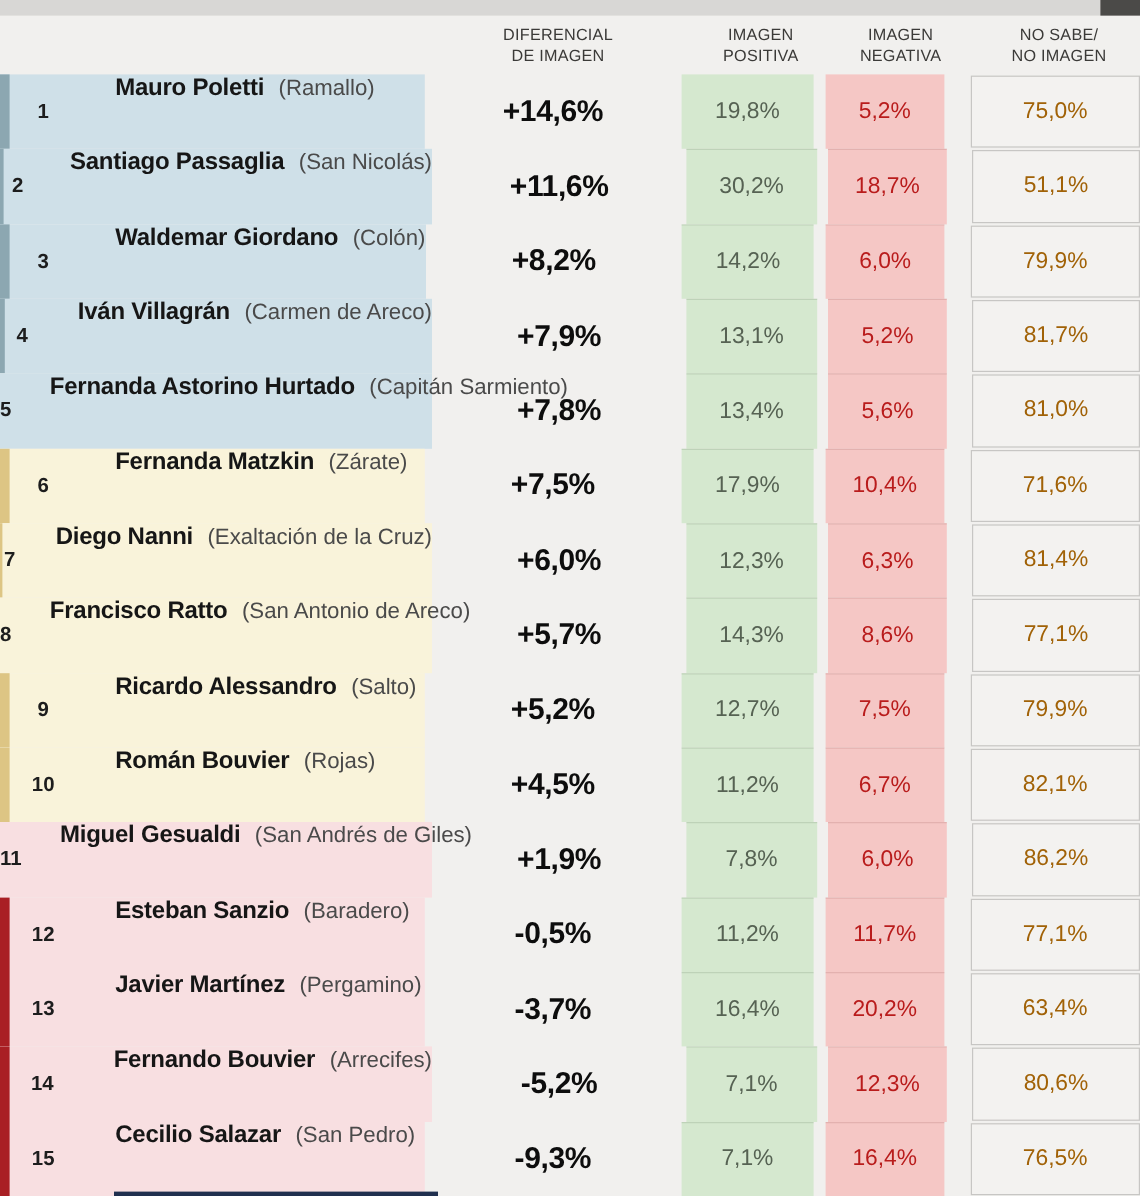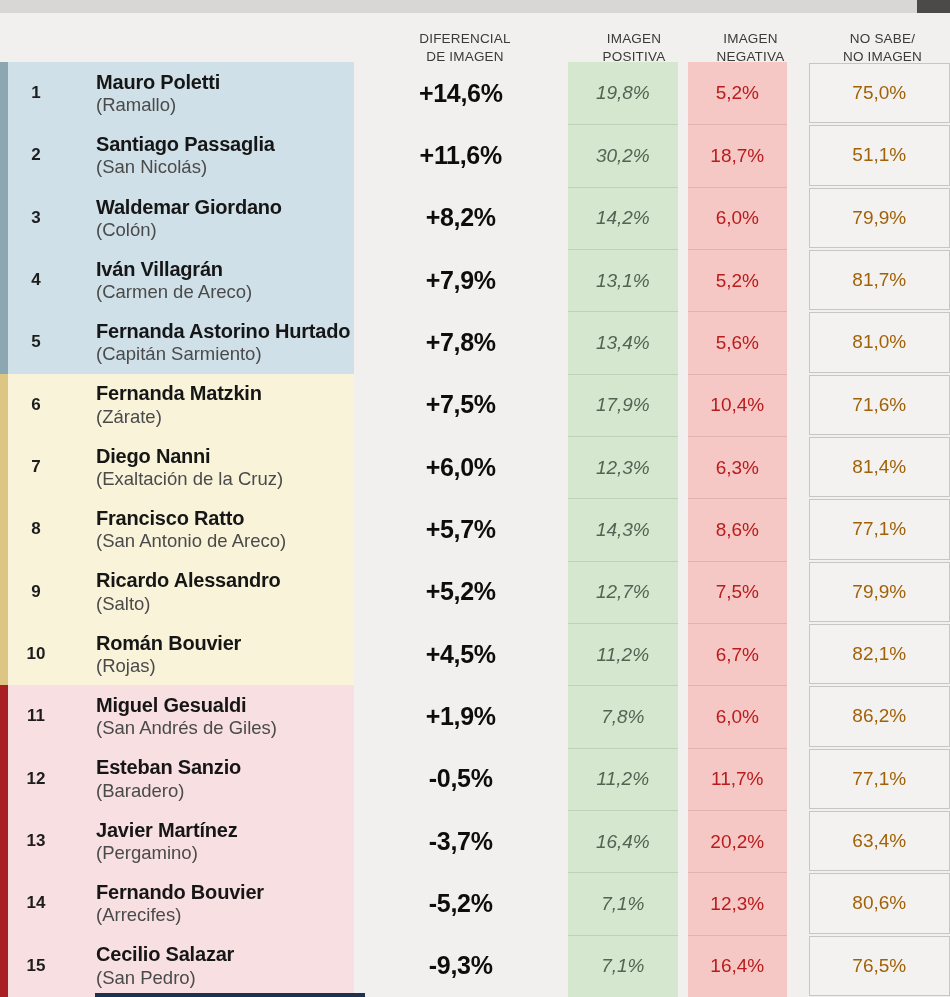--- a/index.html
+++ b/index.html
@@ -11,48 +11,48 @@
     --ns-border:#c7c6c4; --bottom-strip:#20304f;
   }
   *{margin:0;padding:0;box-sizing:border-box;}
   html,body{width:950px;height:997px;overflow:hidden;}
   body{font-family:"Liberation Sans","DejaVu Sans",sans-serif;background:var(--page-bg);}
   .screen{position:relative;width:950px;height:997px;background:var(--page-bg);}
 
   .top-strip{position:absolute;left:0;top:0;width:950px;height:13px;background:var(--top-strip);}
   .top-strip-dark{position:absolute;right:0;top:0;width:33px;height:13px;background:var(--top-strip-dark);}
 
-  .col-header{position:absolute;top:24px;height:48px;display:flex;flex-direction:column;
+  .col-header{position:absolute;top:14px;height:48px;display:flex;flex-direction:column;
     justify-content:center;text-align:center;color:#3b3a38;font-size:13.5px;line-height:1.3;
     letter-spacing:.2px;font-weight:400;}
   .col-header.h-diff{left:370px;width:190px;}
   .col-header.h-pos{left:578px;width:112px;}
   .col-header.h-neg{left:700px;width:101px;}
   .col-header.h-ns{left:815px;width:135px;}
 
   .table{position:absolute;left:0;top:62px;width:950px;height:935px;display:flex;flex-direction:column;}
   .row{display:flex;height:62.333px;flex:0 0 auto;}
 
   .row-left{width:360px;display:flex;align-items:stretch;}
   .row.g-blue  .row-left{background:var(--group-blue-bg);}
   .row.g-yellow .row-left{background:var(--group-yellow-bg);}
   .row.g-pink  .row-left{background:var(--group-pink-bg);}
   .bar{width:8px;}
   .row.g-blue  .bar{background:var(--group-blue-bar);}
   .row.g-yellow .bar{background:var(--group-yellow-bar);}
   .row.g-pink  .bar{background:var(--group-pink-bar);}
   .rank{width:56px;display:flex;align-items:center;justify-content:center;
     font-weight:bold;font-size:17px;color:#1d1d1d;}
-  .names{display:flex;flex-direction:column;justify-content:center;padding-left:32px;line-height:1.16;}
+  .names{display:flex;flex-direction:row;justify-content:center;padding-left:32px;line-height:1.16;gap:12px;}
   .name{font-weight:bold;font-size:20px;color:#161616;letter-spacing:-.2px;white-space:nowrap;}
   .district{font-size:18.5px;color:#4a4a4a;white-space:nowrap;}
 
   .cell{display:flex;align-items:center;justify-content:center;font-size:19px;}
   .cell-diff{width:218px;font-weight:bold;font-size:25px;color:#0d0d0d;letter-spacing:-.3px;}
-  .cell-pos{width:112px;background:var(--positive-cell);color:#566253;font-style:italic;}
+  .cell-pos{width:112px;background:var(--positive-cell);color:#566253;}
   .cell-neg{width:101px;background:var(--negative-cell);color:#b91c1c;}
   .gap-a{width:10px;} .gap-b{width:22px;}
   .cell-ns{width:144px;background:var(--ns-cell);border:1px solid var(--ns-border);
     color:#a16207;margin:1px 0;}
   .row:not(:first-child) .cell-pos{border-top:1px solid rgba(90,110,85,.18);}
   .row:not(:first-child) .cell-neg{border-top:1px solid rgba(150,80,80,.18);}
 
   .bottom-strip{position:absolute;left:95px;top:993px;width:270px;height:4px;background:var(--bottom-strip);}
 </style>
 </head>

